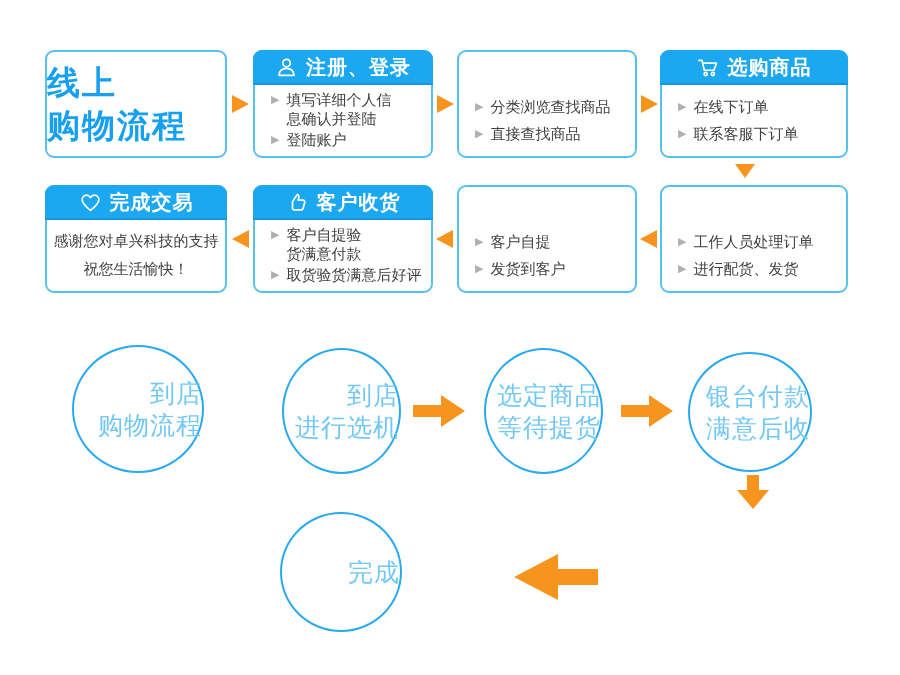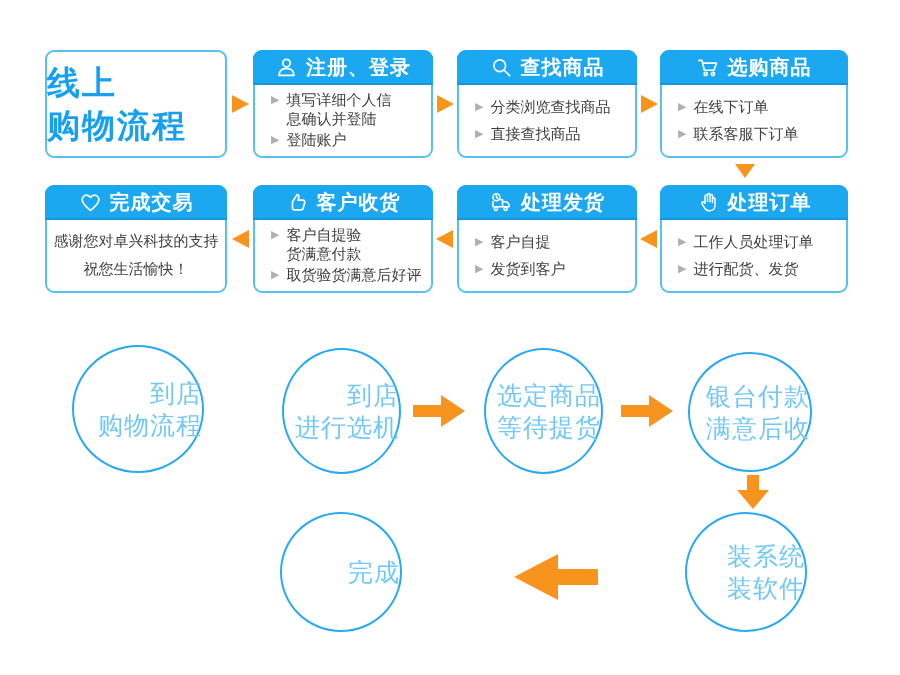--- a/index.html
+++ b/index.html
@@ -84,29 +84,20 @@
       <div class="bullet">
           <span class="tri">▶</span>
           <span>登陆账户</span>
         </div>
     </div>
   </div>
 
   <div class="tri-right" style="left:437px;top:95px;"></div>
 
   <div class="pbox" style="left:457px;top:50px;width:180px;">
-    <div class="pbox-header">
-      <span class="hicon">
-        <svg width="23" height="23" viewBox="0 0 22 22" fill="none" stroke="#fff" stroke-width="1.6" stroke-linecap="round">
-            <circle cx="9.3" cy="9.3" r="5.6"></circle>
-            <path d="M13.6 13.6 L18.8 18.8"></path>
-          </svg>
-      </span>
-      <span>查找商品</span>
-    </div>
     <div class="pbox-body">
       <div class="bullet">
           <span class="tri">▶</span>
           <span>分类浏览查找商品</span>
         </div>
       <div class="bullet">
           <span class="tri">▶</span>
           <span>直接查找商品</span>
         </div>
     </div>
@@ -173,56 +164,35 @@
       <div class="bullet">
           <span class="tri">▶</span>
           <span>取货验货满意后好评</span>
         </div>
     </div>
   </div>
 
   <div class="tri-left" style="left:436px;top:230px;"></div>
 
   <div class="pbox" style="left:457px;top:185px;width:180px;">
-    <div class="pbox-header">
-      <span class="hicon">
-        <svg width="24" height="24" viewBox="0 0 22 22" fill="none" stroke="#fff" stroke-width="1.4" stroke-linecap="round" stroke-linejoin="round">
-            <circle cx="6.8" cy="5.8" r="3.2"></circle>
-            <path d="M6.8 4.4 V5.8 L8.1 6.8"></path>
-            <path d="M3.6 9.6 V14.4 H12.4 V8 H10.4"></path>
-            <path d="M12.4 9.8 H16.2 L18.5 12.3 V14.4 H12.4"></path>
-            <circle cx="6.4" cy="16.3" r="1.5"></circle>
-            <circle cx="15.2" cy="16.3" r="1.5"></circle>
-          </svg>
-      </span>
-      <span>处理发货</span>
-    </div>
     <div class="pbox-body">
       <div class="bullet">
           <span class="tri">▶</span>
           <span>客户自提</span>
         </div>
       <div class="bullet">
           <span class="tri">▶</span>
           <span>发货到客户</span>
         </div>
     </div>
   </div>
 
   <div class="tri-left" style="left:640px;top:230px;"></div>
 
   <div class="pbox" style="left:660px;top:185px;width:188px;">
-    <div class="pbox-header">
-      <span class="hicon">
-        <svg width="23" height="23" viewBox="0 0 22 22" fill="none" stroke="#fff" stroke-width="1.4" stroke-linecap="round" stroke-linejoin="round">
-            <path d="M7.6 11.5 V5 a1.2 1.2 0 0 1 2.4 0 V10 M10 10 V3.6 a1.2 1.2 0 0 1 2.4 0 V10 M12.4 10.2 V4.6 a1.2 1.2 0 0 1 2.4 0 V11 M14.8 11 V7.6 a1.2 1.2 0 0 1 2.4 0 V13.6 C17.2 16.8 15 19 12 19 C9.4 19 8.2 17.9 7 15.8 L4.8 12.2 C4.3 11.4 4.8 10.4 5.7 10.3 C6.3 10.2 6.9 10.5 7.2 11 L7.6 11.8"></path>
-          </svg>
-      </span>
-      <span>处理订单</span>
-    </div>
     <div class="pbox-body">
       <div class="bullet">
           <span class="tri">▶</span>
           <span>工作人员处理订单</span>
         </div>
       <div class="bullet">
           <span class="tri">▶</span>
           <span>进行配货、发货</span>
         </div>
     </div>
@@ -253,24 +223,20 @@
 
   <div class="circle" style="left:688px;top:352px;width:124px;height:120px;">
     <span>银台付款</span>
     <span>满意后收</span>
   </div>
 
   <svg class="block-arrow" style="left:737px;top:475px;" width="32" height="34">
     <polygon points="10,0 22,0 22,15 32,15 16,34 0,15 10,15" fill="#f7941e"></polygon>
   </svg>
 
-  <div class="circle" style="left:685px;top:512px;width:122px;height:120px;">
-    <span>装系统</span>
-    <span>装软件</span>
-  </div>
 
   <svg class="block-arrow" style="left:514px;top:554px;" width="84" height="46">
     <polygon points="84,15 44,15 44,0 0,23 44,46 44,31 84,31" fill="#f7941e"></polygon>
   </svg>
 
   <div class="circle" style="left:280px;top:512px;width:122px;height:120px;">
     <span>完成</span>
     <span></span>
   </div>
 

